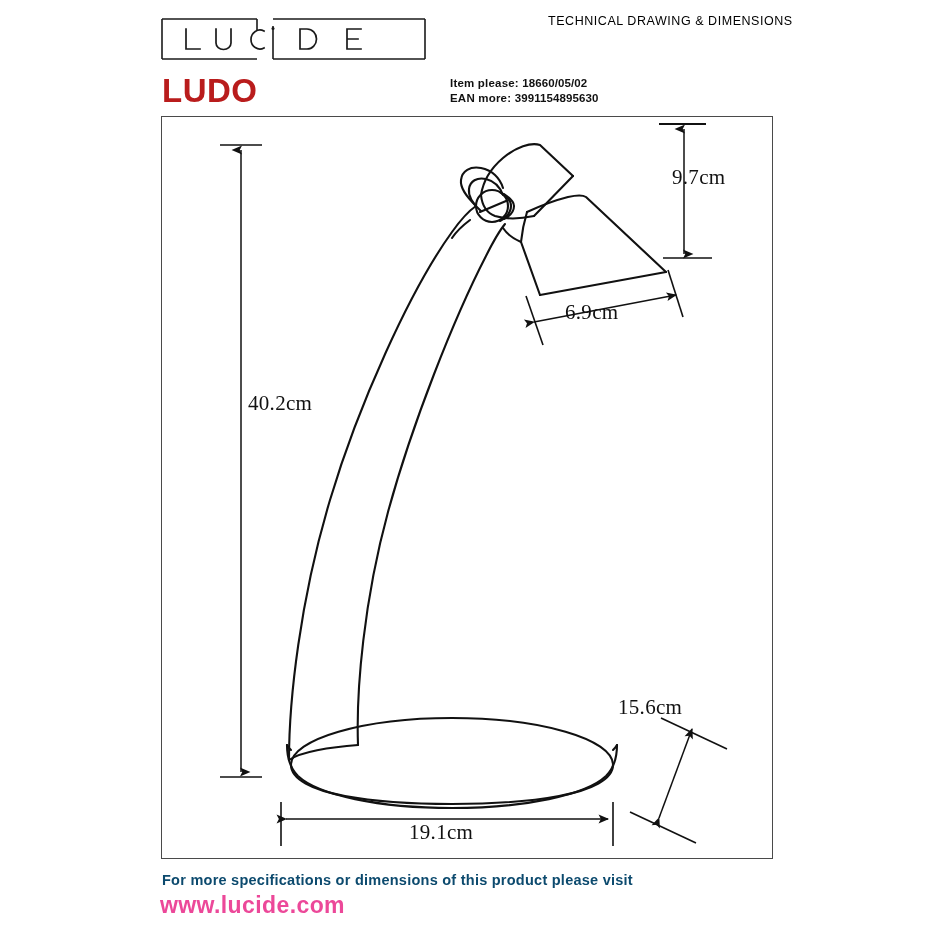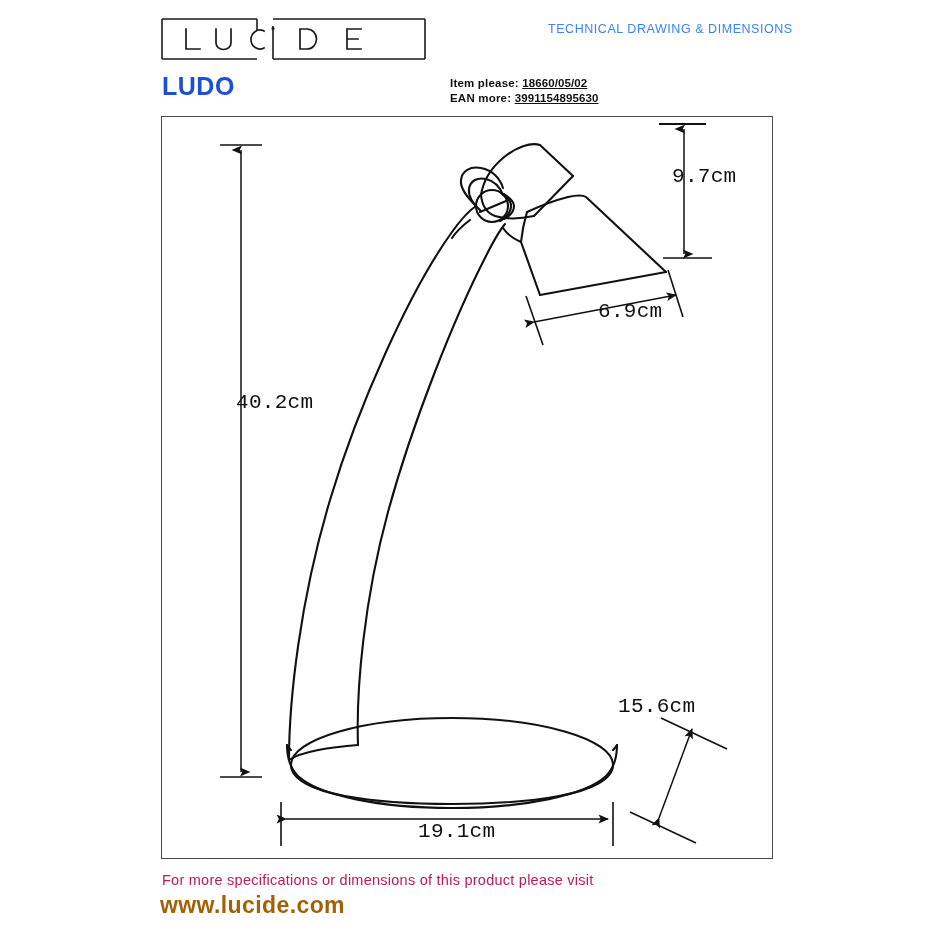--- a/index.html
+++ b/index.html
@@ -33,47 +33,46 @@
     height: 42px;
   }
   .logo-svg { display: block; }
 
   .header-tagline {
     position: absolute;
     left: 548px;
     top: 14px;
     font-size: 12.5px;
     letter-spacing: 0.55px;
-    color: #3b82f6;
-    white-space: nowrap;
-    margin-top: 8px;
+    color: #000000;
+    white-space: nowrap;
   }
 
   .product-title {
     position: absolute;
     left: 162px;
     top: 74px;
-    font-size: 25px;
+    font-size: 33px;
     font-weight: bold;
     letter-spacing: 0.5px;
-    color: #1d4ed8;
+    color: #b91c1c;
     line-height: 1;
   }
 
   .meta-block {
     position: absolute;
     left: 450px;
     top: 76px;
     font-size: 11.5px;
     line-height: 15px;
     color: #111;
     white-space: nowrap;
   }
   .meta-row { font-weight: bold; letter-spacing: 0.2px; }
-  .meta-row .meta-value { font-weight: bold; letter-spacing: 0.1px; text-decoration: underline; }
+  .meta-row .meta-value { font-weight: bold; letter-spacing: 0.1px; }
 
   
   .frame {
     position: absolute;
     left: 161px;
     top: 116px;
     width: 612px;
     height: 743px;
     border: 1.5px solid #4a4a4a;
     box-sizing: border-box;
@@ -88,47 +87,47 @@
     pointer-events: none;
   }
 
   
   .dim-label {
     position: absolute;
     font-size: 21px;
     color: #111;
     letter-spacing: 0.3px;
     white-space: nowrap;
-    font-family: Liberation Mono, monospace;
-  }
-  .dim-h40  { left: 236px; top: 391px; }
+    font-family: Liberation Serif, serif;
+  }
+  .dim-h40  { left: 248px; top: 391px; }
   .dim-h97  { left: 672px; top: 165px; }
-  .dim-w69  { left: 598px; top: 300px; }
-  .dim-w191 { left: 418px; top: 820px; }
+  .dim-w69  { left: 565px; top: 300px; }
+  .dim-w191 { left: 409px; top: 820px; }
   .dim-d156 { left: 618px; top: 695px; }
 
   
   .footer-line1 {
     position: absolute;
     left: 162px;
     top: 872px;
     font-size: 14.5px;
-    font-weight: normal;
+    font-weight: bold;
     letter-spacing: 0.25px;
-    color: #be185d;
+    color: #0c4a6e;
     white-space: nowrap;
   }
   .footer-line2 {
     position: absolute;
     left: 160px;
     top: 892px;
     font-size: 23px;
     font-weight: bold;
     letter-spacing: 0.4px;
-    color: #a16207;
+    color: #ec4899;
     white-space: nowrap;
   }
 </style>
 </head>
 <body>
 
 <div class="sheet">
 
   <div class="logo-box">
     <svg class="logo-svg" width="265" height="42" viewBox="0 0 265 42">

